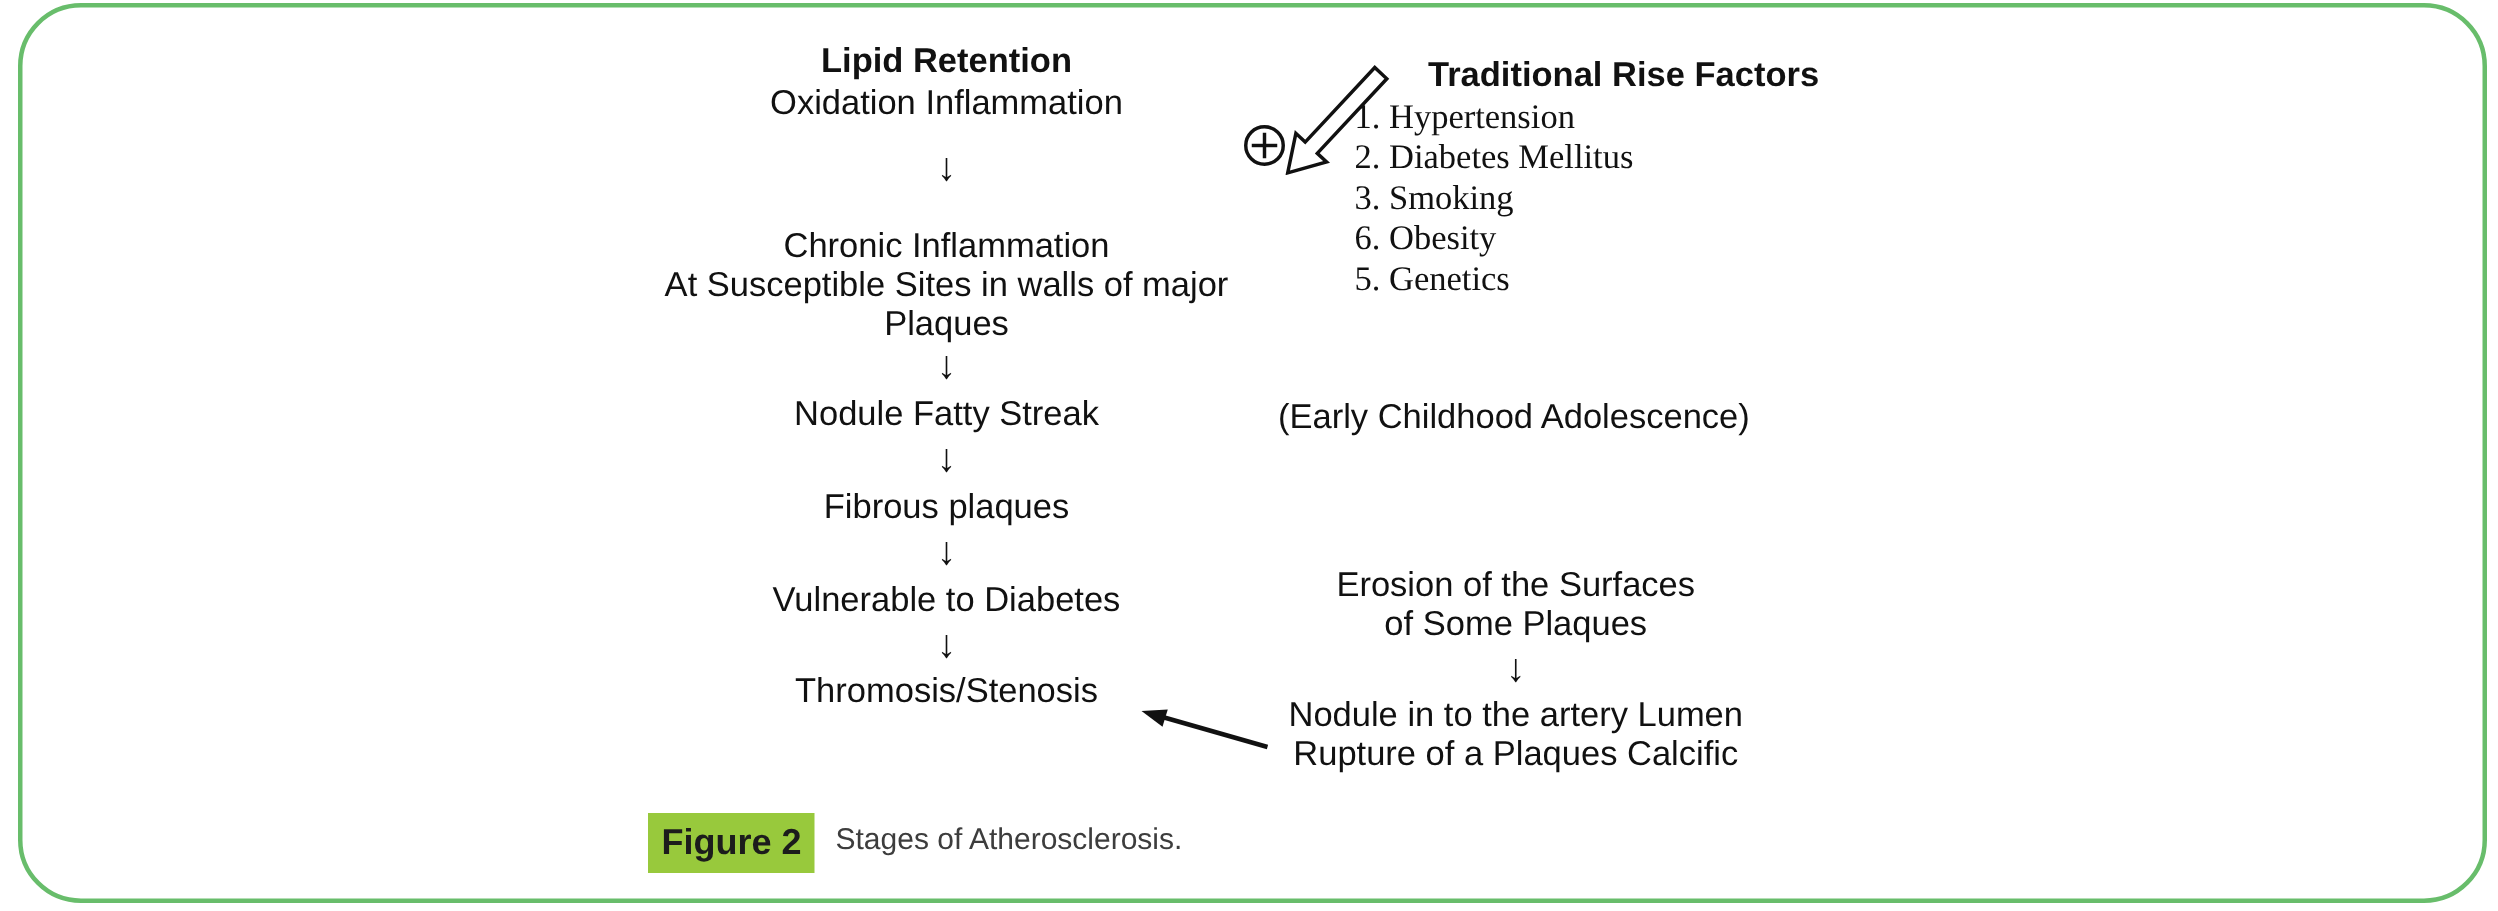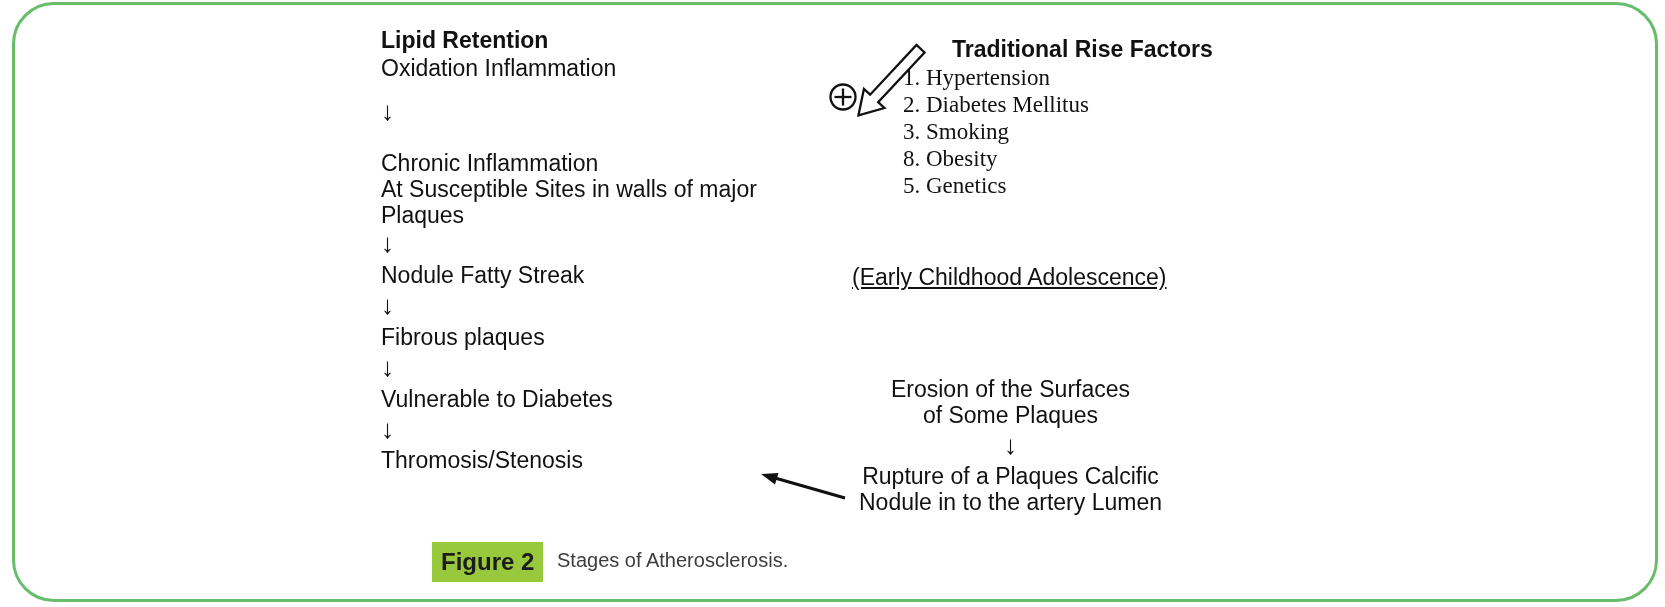--- a/index.html
+++ b/index.html
@@ -14,34 +14,34 @@
   .stage{position:relative;width:1665px;height:607px;background:#fff;}
   .frame{position:absolute;left:12px;top:2px;width:1646px;height:600px;
     border:3px solid var(--frame-border);border-radius:42px;background:#fff;}
 
   .abs{position:absolute;}
   .txt{font-size:23px;line-height:26px;white-space:nowrap;}
   .bold{font-weight:bold;}
 
   
   .flow-col{position:absolute;left:381px;top:0;width:500px;}
-  .flow-col > div{position:absolute;width:100%;text-align:left;}
+  .flow-col > div{position:absolute;width:100%;text-align:center;}
   .down-arrow{font-size:26px;font-weight:bold;line-height:26px;}
 
   
   .risk-head{left:952px;top:36px;}
   .risk-list{left:903px;top:64px;}
   .risk-list .row{font-size:23px;line-height:27px;white-space:nowrap;font-family:Liberation Serif, serif;}
 
   
   .plus-icon{left:828px;top:82px;width:30px;height:30px;}
   .block-arrow{left:842px;top:64px;width:95px;height:36px;transform:rotate(-47deg);}
 
   
-  .note{left:852px;top:264px;text-decoration:underline;}
+  .note{left:852px;top:264px;}
 
   
   .right-flow{position:absolute;left:858px;top:376px;width:305px;text-align:center;}
   .right-flow .txt{white-space:nowrap;}
   .right-flow .down-arrow{margin:4px 0 5px 0;}
 
   
   .pointer-arrow{left:753px;top:468px;width:100px;height:38px;}
 
   
@@ -81,32 +81,32 @@
 
   <svg class="abs block-arrow" viewBox="0 0 95 36">
     <polygon points="2,18 25,4 25,12.5 93,12.5 93,23.5 25,23.5 25,32" fill="#fff" stroke="#111" stroke-width="2.3" stroke-linejoin="miter"></polygon>
   </svg>
 
   <div class="abs txt bold risk-head">Traditional Rise Factors</div>
   <div class="abs risk-list">
     <div class="row">1. Hypertension</div>
     <div class="row">2. Diabetes Mellitus</div>
     <div class="row">3. Smoking</div>
-    <div class="row">8. Obesity</div>
+    <div class="row">6. Obesity</div>
     <div class="row">5. Genetics</div>
   </div>
 
   <div class="abs txt note">(Early Childhood Adolescence)</div>
 
   <div class="right-flow">
     <div class="txt">Erosion of the Surfaces</div>
     <div class="txt">of Some Plaques</div>
     <div class="down-arrow">↓</div>
+    <div class="txt">Nodule in to the artery Lumen</div>
     <div class="txt">Rupture of a Plaques Calcific</div>
-    <div class="txt">Nodule in to the artery Lumen</div>
   </div>
 
   <svg class="abs pointer-arrow" viewBox="0 0 100 38">
     <line x1="92" y1="30" x2="22" y2="10" stroke="#111" stroke-width="3"></line>
     <polygon points="8,6 25.5,5 22,16.5" fill="#111"></polygon>
   </svg>
 
   <div class="abs figure-label">
     <span>Figure 2</span>
   </div>

